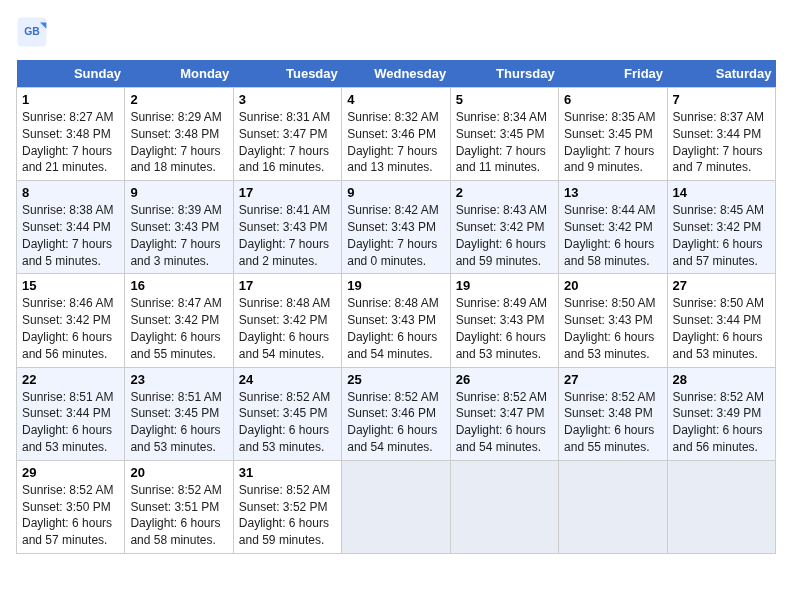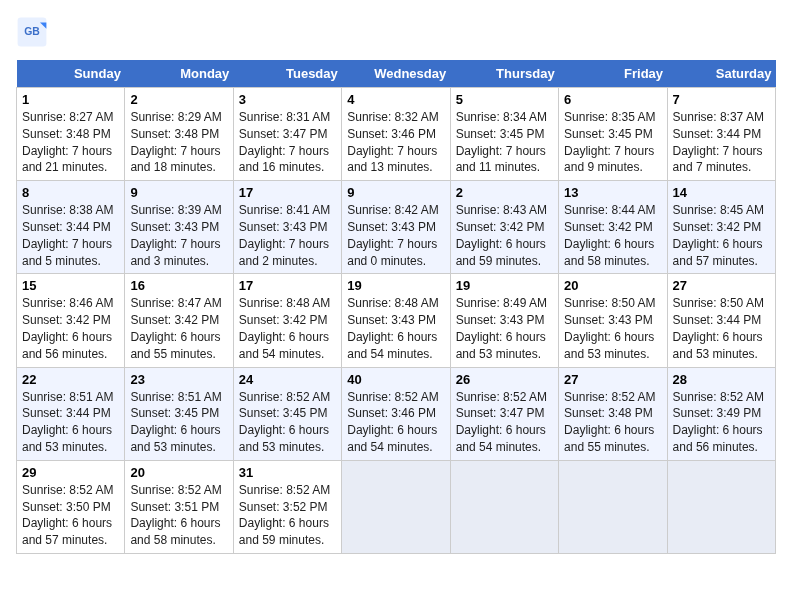--- a/index.html
+++ b/index.html
@@ -220,21 +220,21 @@
         </td>
         <td>
           <span class="day-num">23</span>
           <div class="cell-text">Sunrise: 8:51 AM<br>Sunset: 3:45 PM<br>Daylight: 6 hours and 53 minutes.</div>
         </td>
         <td>
           <span class="day-num">24</span>
           <div class="cell-text">Sunrise: 8:52 AM<br>Sunset: 3:45 PM<br>Daylight: 6 hours and 53 minutes.</div>
         </td>
         <td>
-          <span class="day-num">40</span>
+          <span class="day-num">25</span>
           <div class="cell-text">Sunrise: 8:52 AM<br>Sunset: 3:46 PM<br>Daylight: 6 hours and 54 minutes.</div>
         </td>
         <td>
           <span class="day-num">26</span>
           <div class="cell-text">Sunrise: 8:52 AM<br>Sunset: 3:47 PM<br>Daylight: 6 hours and 54 minutes.</div>
         </td>
         <td>
           <span class="day-num">27</span>
           <div class="cell-text">Sunrise: 8:52 AM<br>Sunset: 3:48 PM<br>Daylight: 6 hours and 55 minutes.</div>
         </td>

